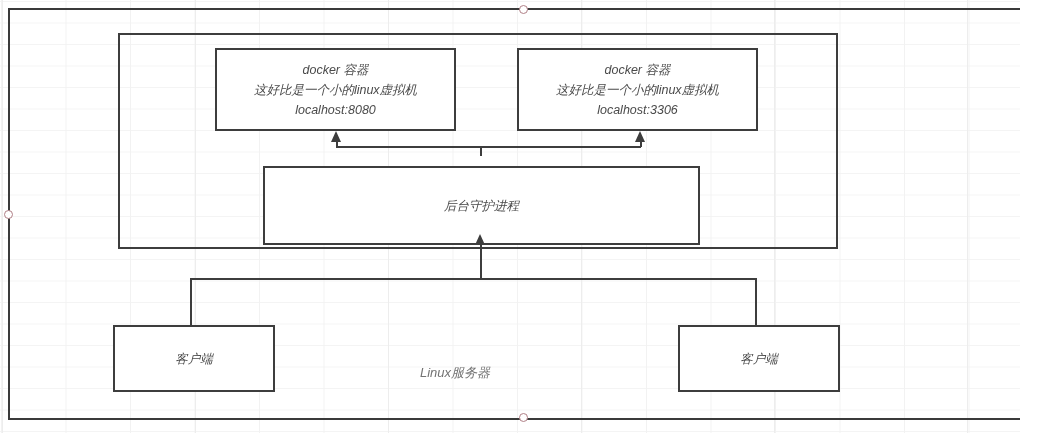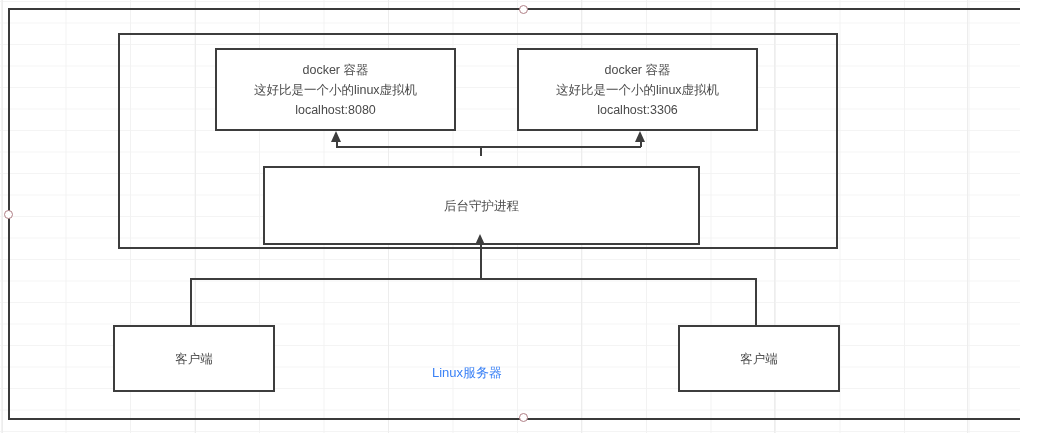--- a/index.html
+++ b/index.html
@@ -10,20 +10,21 @@
   body {
     font-family: "Liberation Sans", "DejaVu Sans", sans-serif;
     -webkit-font-smoothing: antialiased;
   }
   #canvas {
     position: relative;
     width: 1020px;
     height: 433px;
     background: #ffffff;
     overflow: hidden;
+    font-style: italic;
   }
 
   
   .grid-layer {
     position: absolute;
     left: 0; top: 0;
     width: 1044px;
     height: 433px;
     background-image:
       linear-gradient(to right, #f2f2f2 1px, transparent 1px),
@@ -89,23 +90,23 @@
   }
 
   .docker-left  { left: 215px; top: 48px; width: 241px; height: 83px; }
   .docker-right { left: 517px; top: 48px; width: 241px; height: 83px; }
   .daemon-box   { left: 263px; top: 166px; width: 437px; height: 79px; }
   .client-left  { left: 113px; top: 325px; width: 162px; height: 67px; }
   .client-right { left: 678px; top: 325px; width: 162px; height: 67px; }
 
   .server-label {
     position: absolute;
-    left: 432px; top: 364px;
+    left: 420px; top: 364px;
     font-size: 13px;
-    color: #3b82f6;
+    color: #737373;
     white-space: nowrap;
   }
 
   
   .ln {
     position: absolute;
     background: #3d3d3d;
   }
   .ln.h { height: 1.6px; }
   .ln.v { width: 1.6px; }

